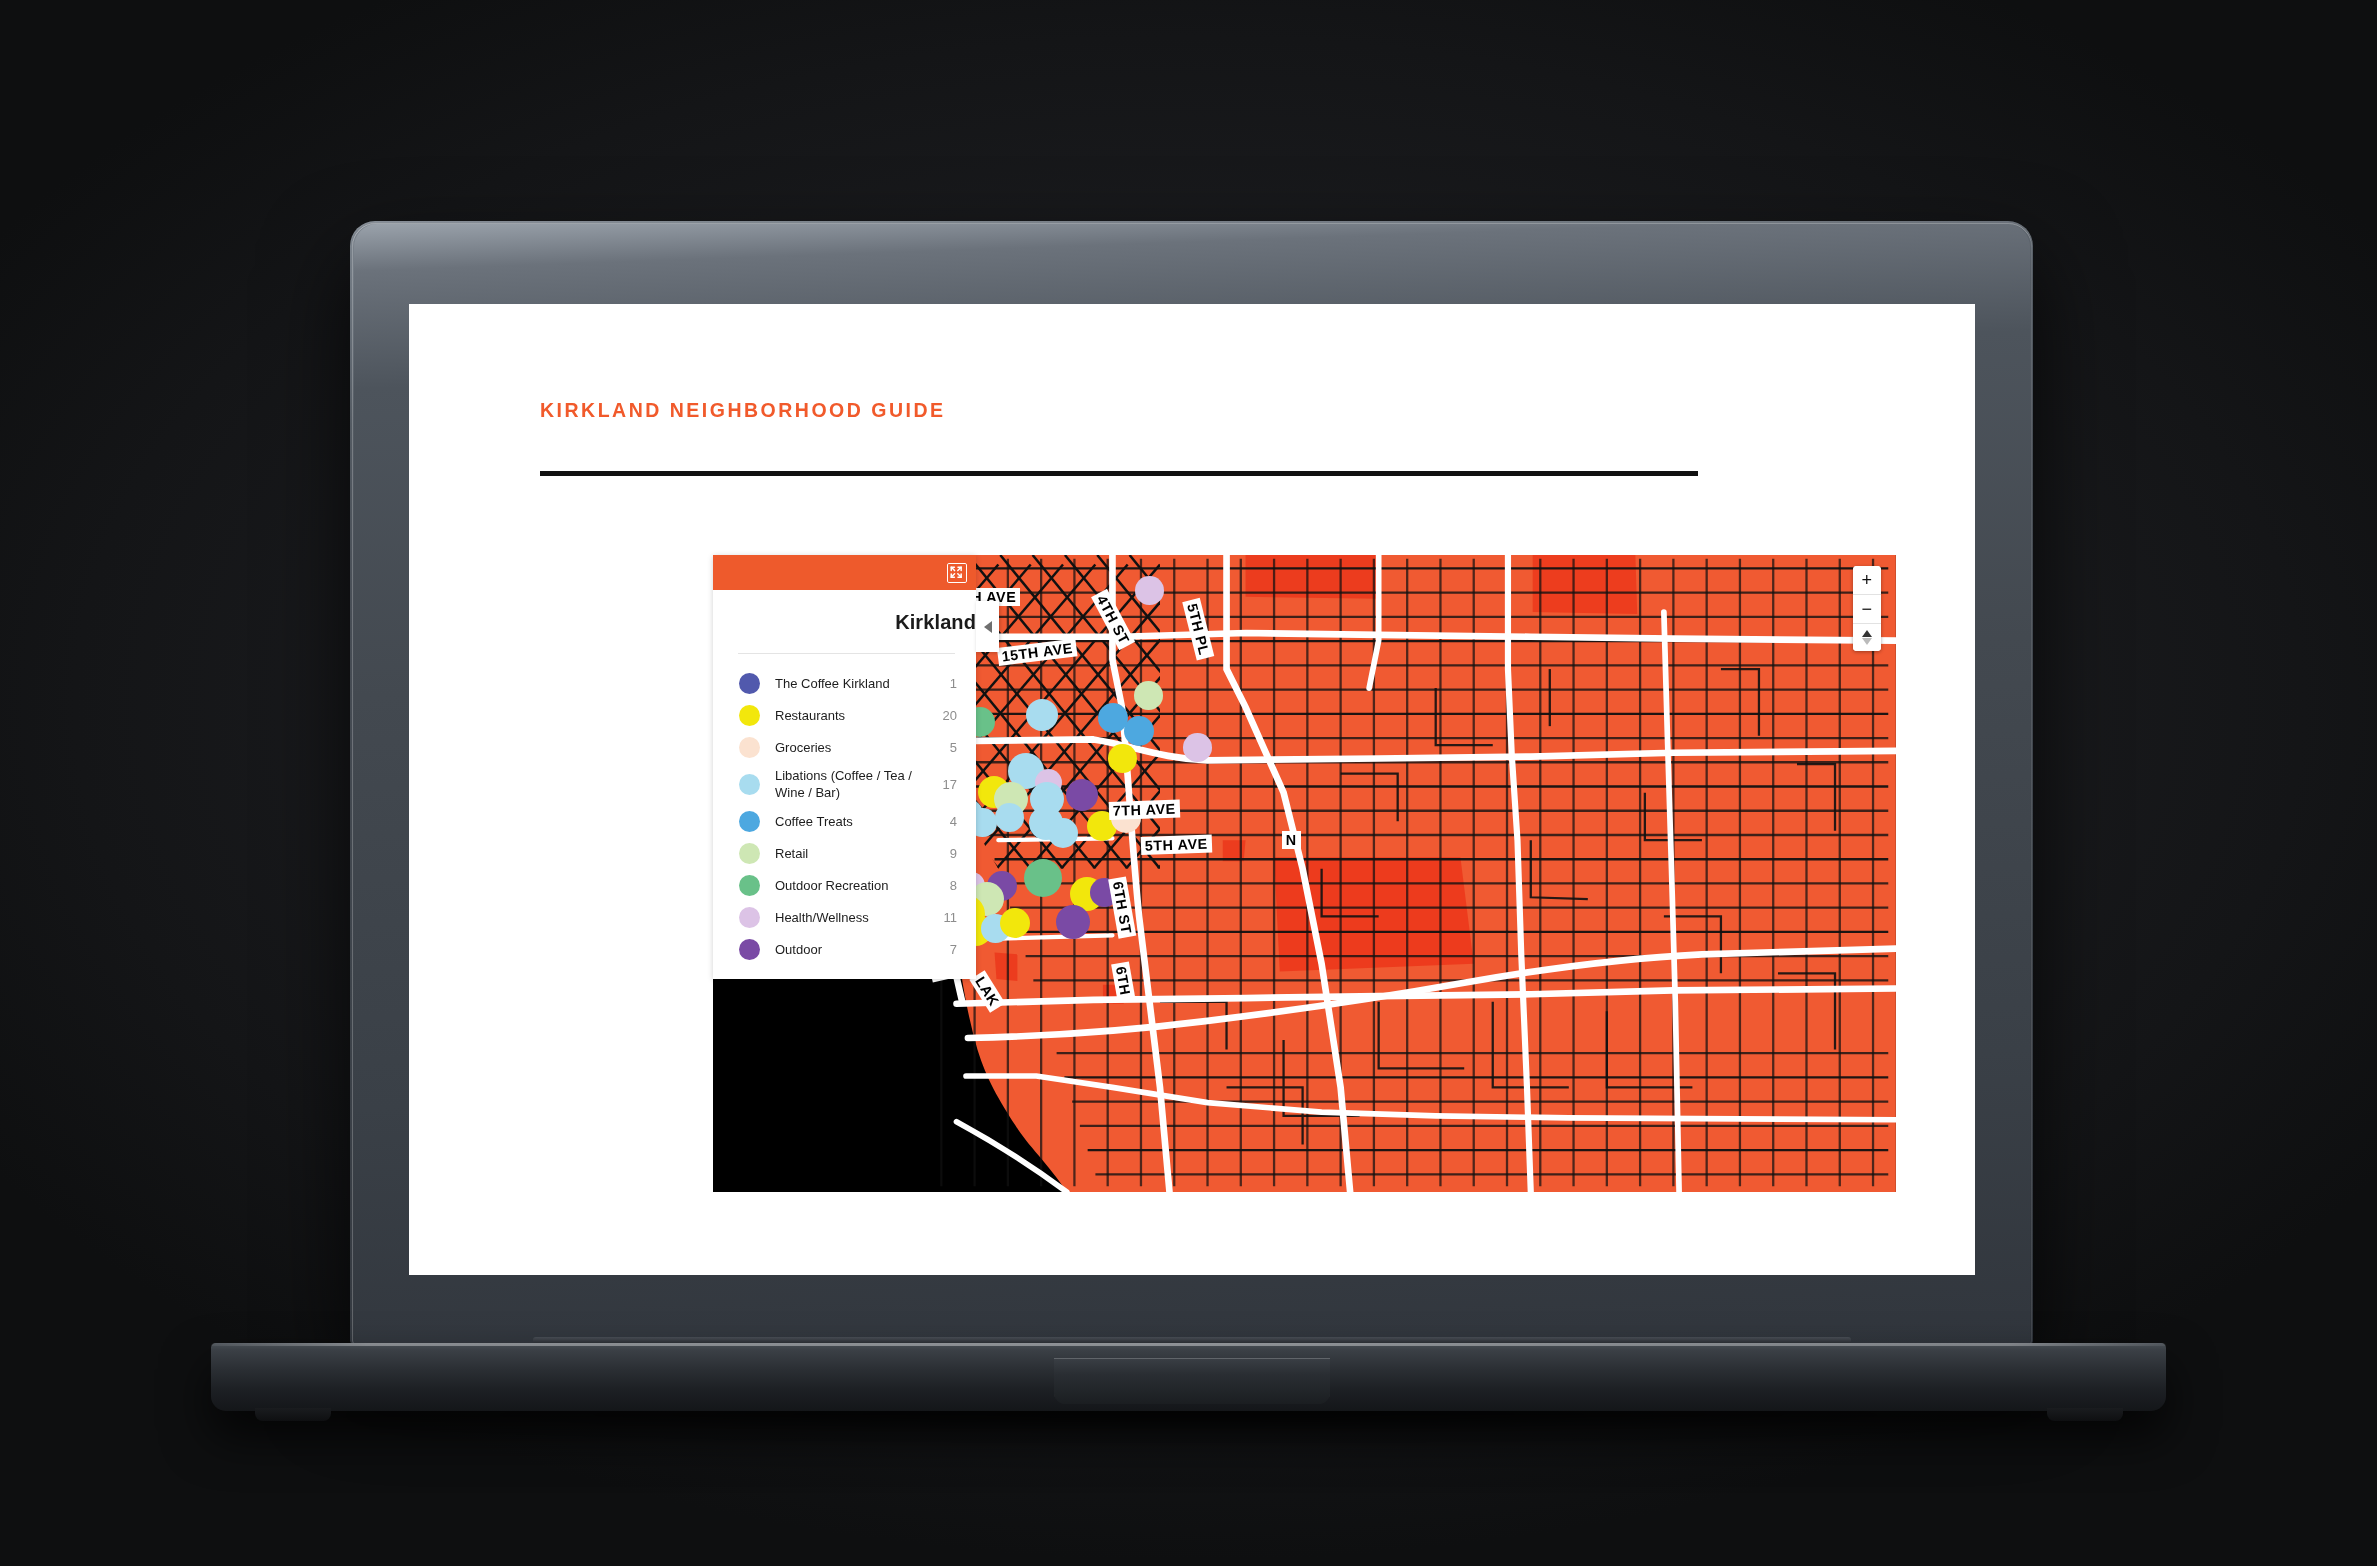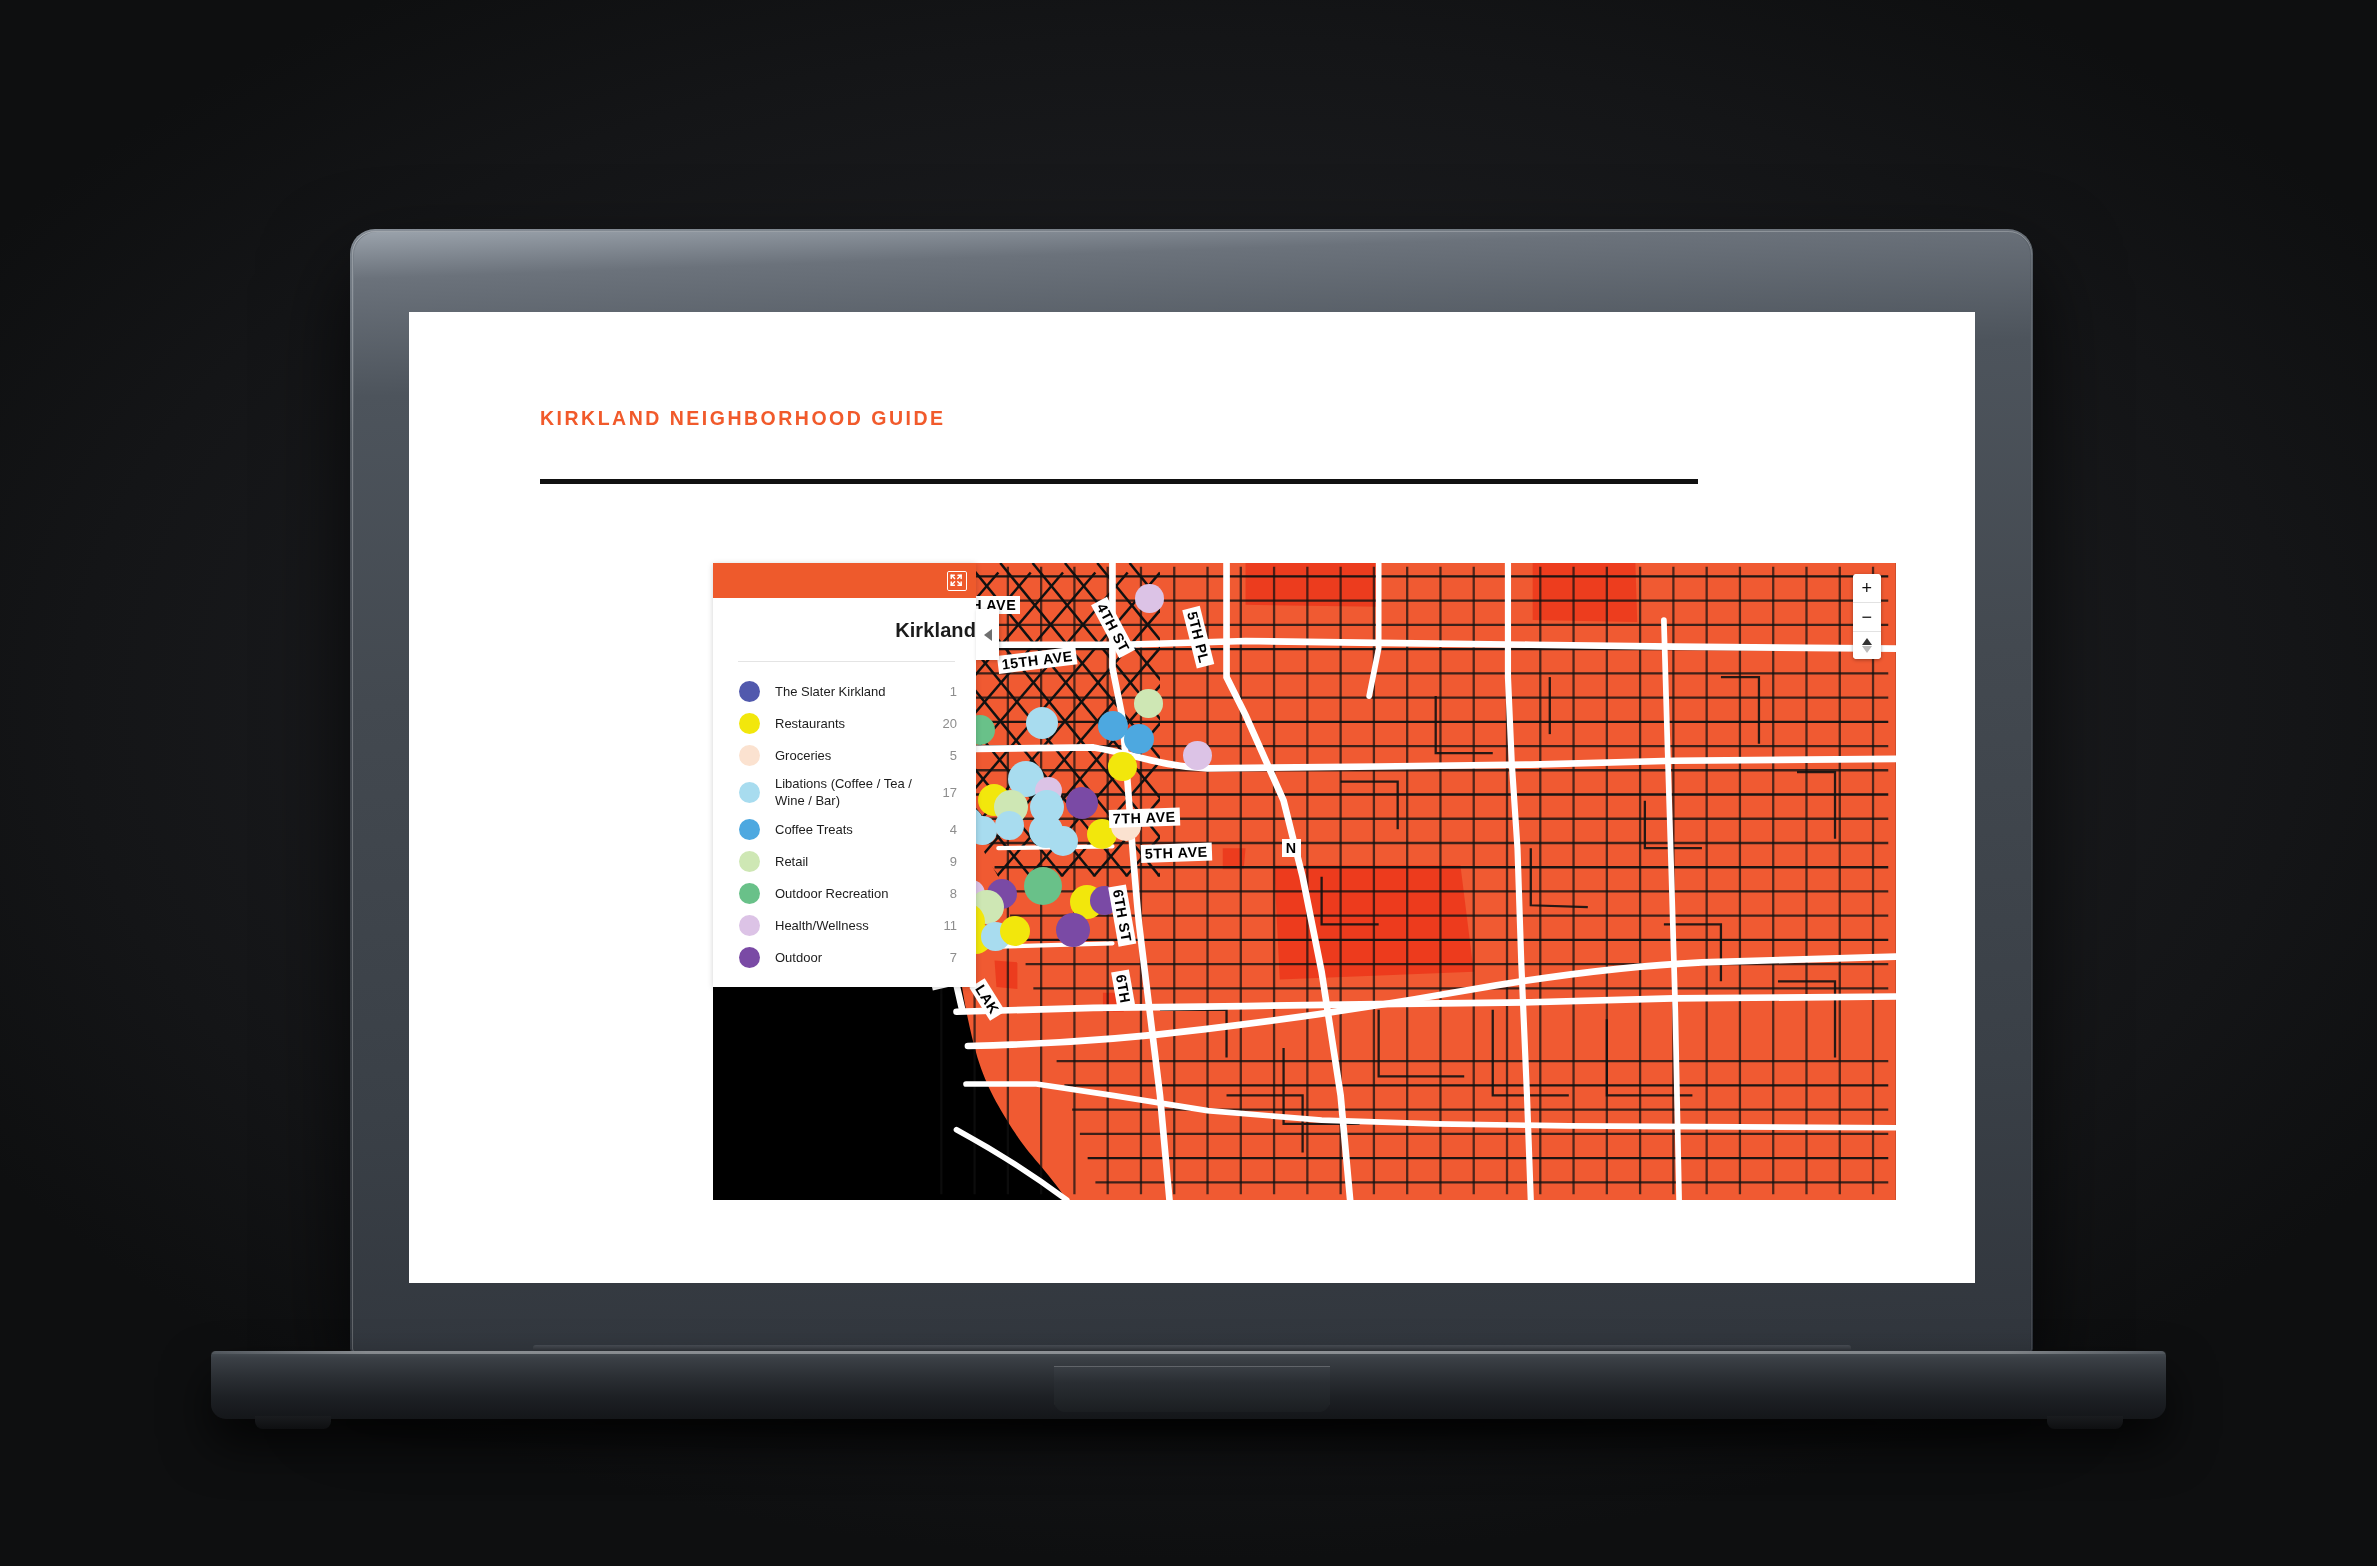--- a/index.html
+++ b/index.html
@@ -12,21 +12,21 @@
   }
 
   
   #backdrop{
     position:absolute;inset:0;
     background:
       radial-gradient(ellipse 1427px 856px at 50% 45%, #232428 0%, #1b1c1f 45%, #141517 78%, #0e0f10 100%);
   }
 
   
-  #laptop{position:absolute;left:0;top:8px;width:2378px;height:1552px;}
+  #laptop{position:absolute;left:0;top:0;width:2378px;height:1552px;}
 
   
   #lid{
     position:absolute;
     left:350px;top:221px;
     width:1683px;height:1125px;
     border-radius:25px 25px 5.7px 5.7px;
     background:
       linear-gradient(175deg,#7e868f 0%,#6d757e 6%,#545b63 16%,#474d55 32%,#3e444b 60%,#363b42 85%,#2e333a 100%);
     box-shadow:0 38px 86px rgba(0,0,0,.75), 0 1.9px 0 rgba(255,255,255,.07) inset;
@@ -471,21 +471,21 @@
             </svg>
           </div>
         </div>
 
         <div id="legend-body">
           <div id="legend-title">Kirkland</div>
           <div id="legend-divider"></div>
           <div id="legend-list">
               <div class="legend-item">
                 <span class="legend-dot" style="background: rgb(81, 89, 173);"></span>
-                <span class="legend-label">The Slater Kirkland</span>
+                <span class="legend-label">The Coffee Kirkland</span>
                 <span class="legend-count">1</span>
               </div>
               <div class="legend-item">
                 <span class="legend-dot" style="background: rgb(242, 231, 12);"></span>
                 <span class="legend-label">Restaurants</span>
                 <span class="legend-count">20</span>
               </div>
               <div class="legend-item">
                 <span class="legend-dot" style="background: rgb(251, 226, 208);"></span>
                 <span class="legend-label">Groceries</span>

